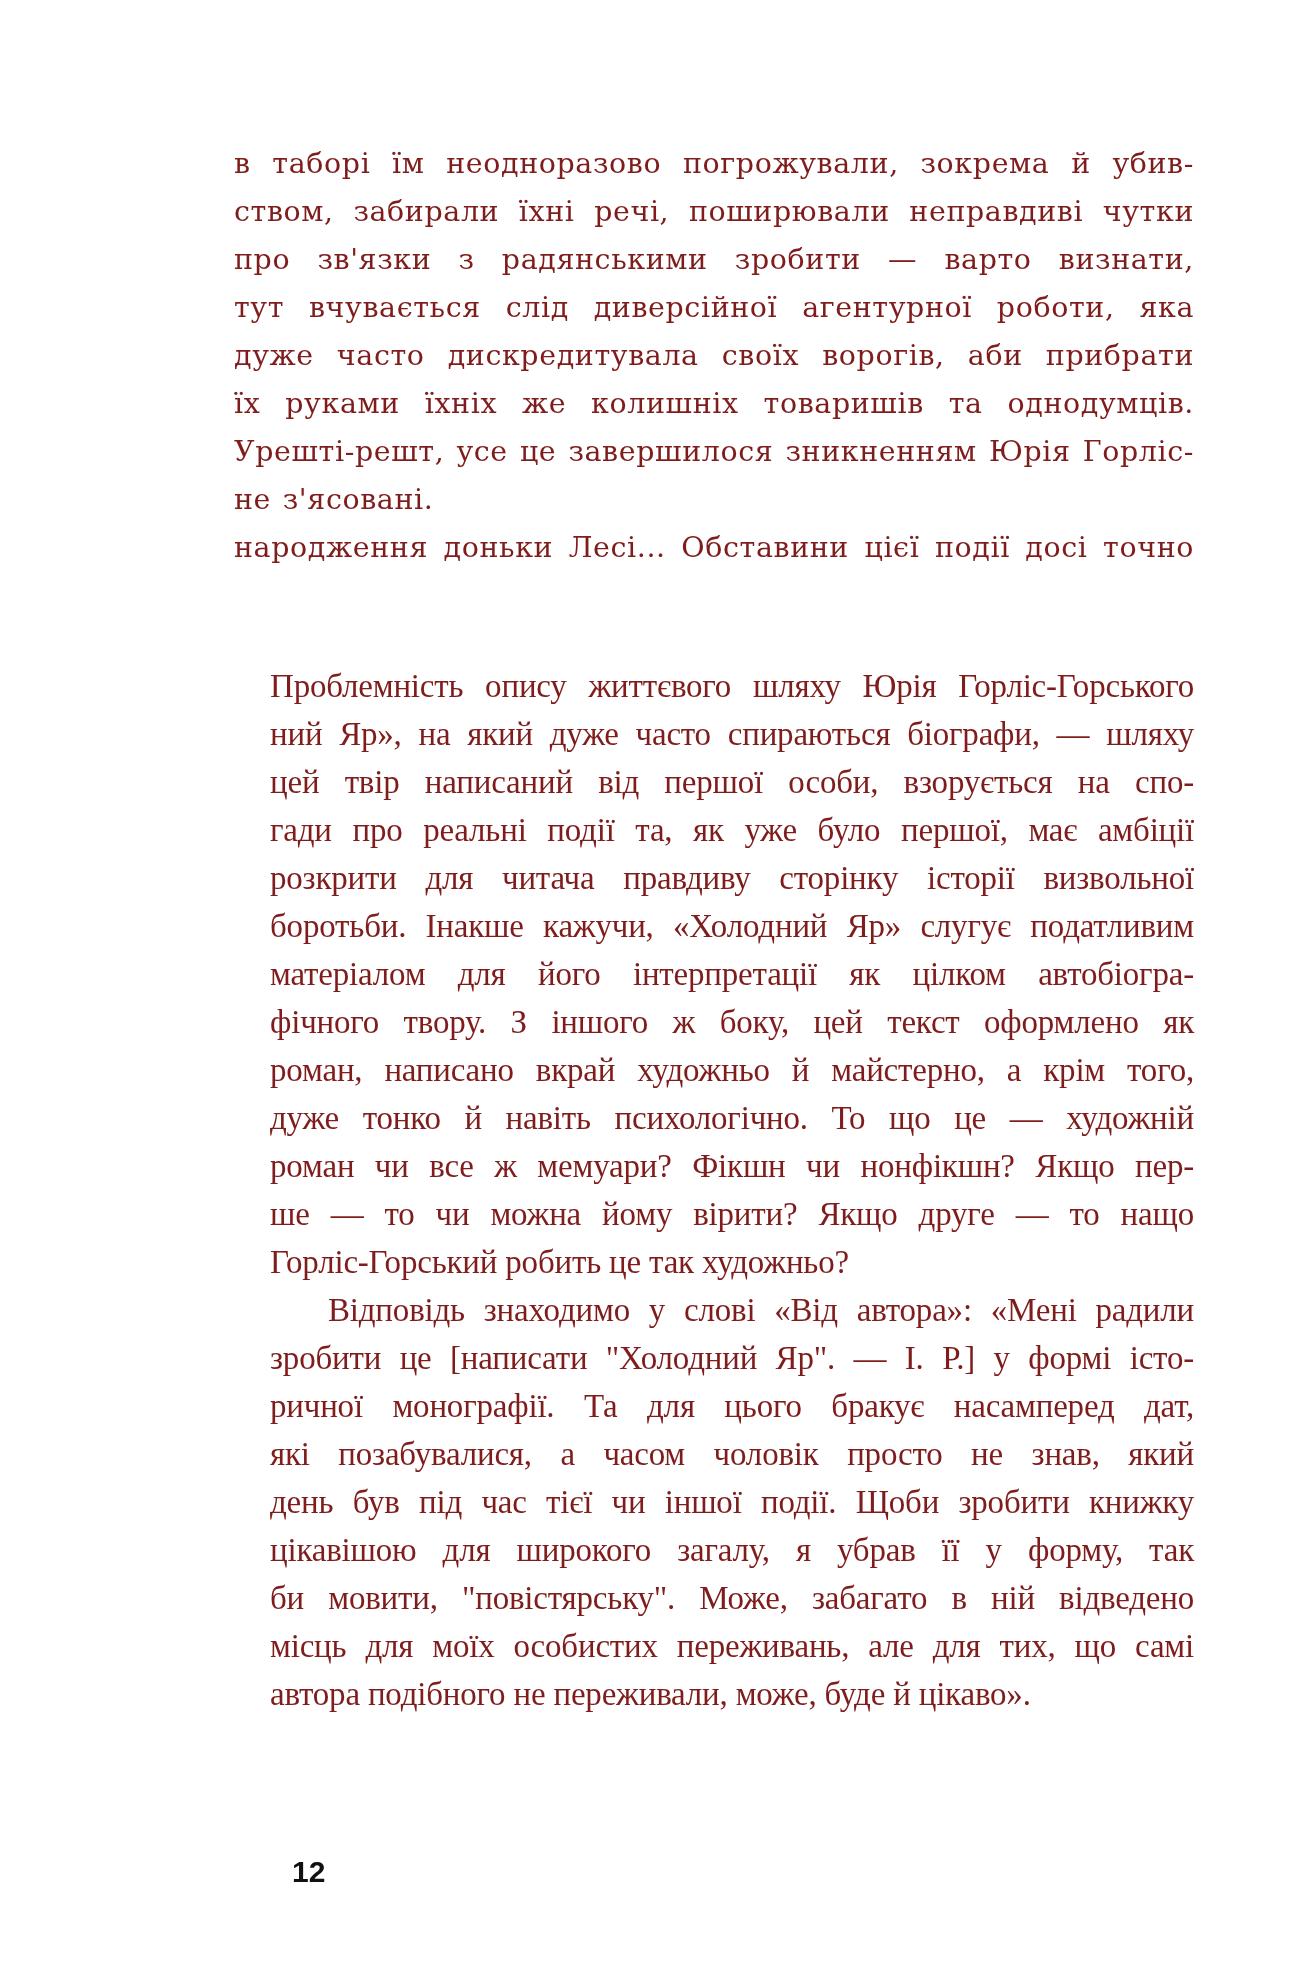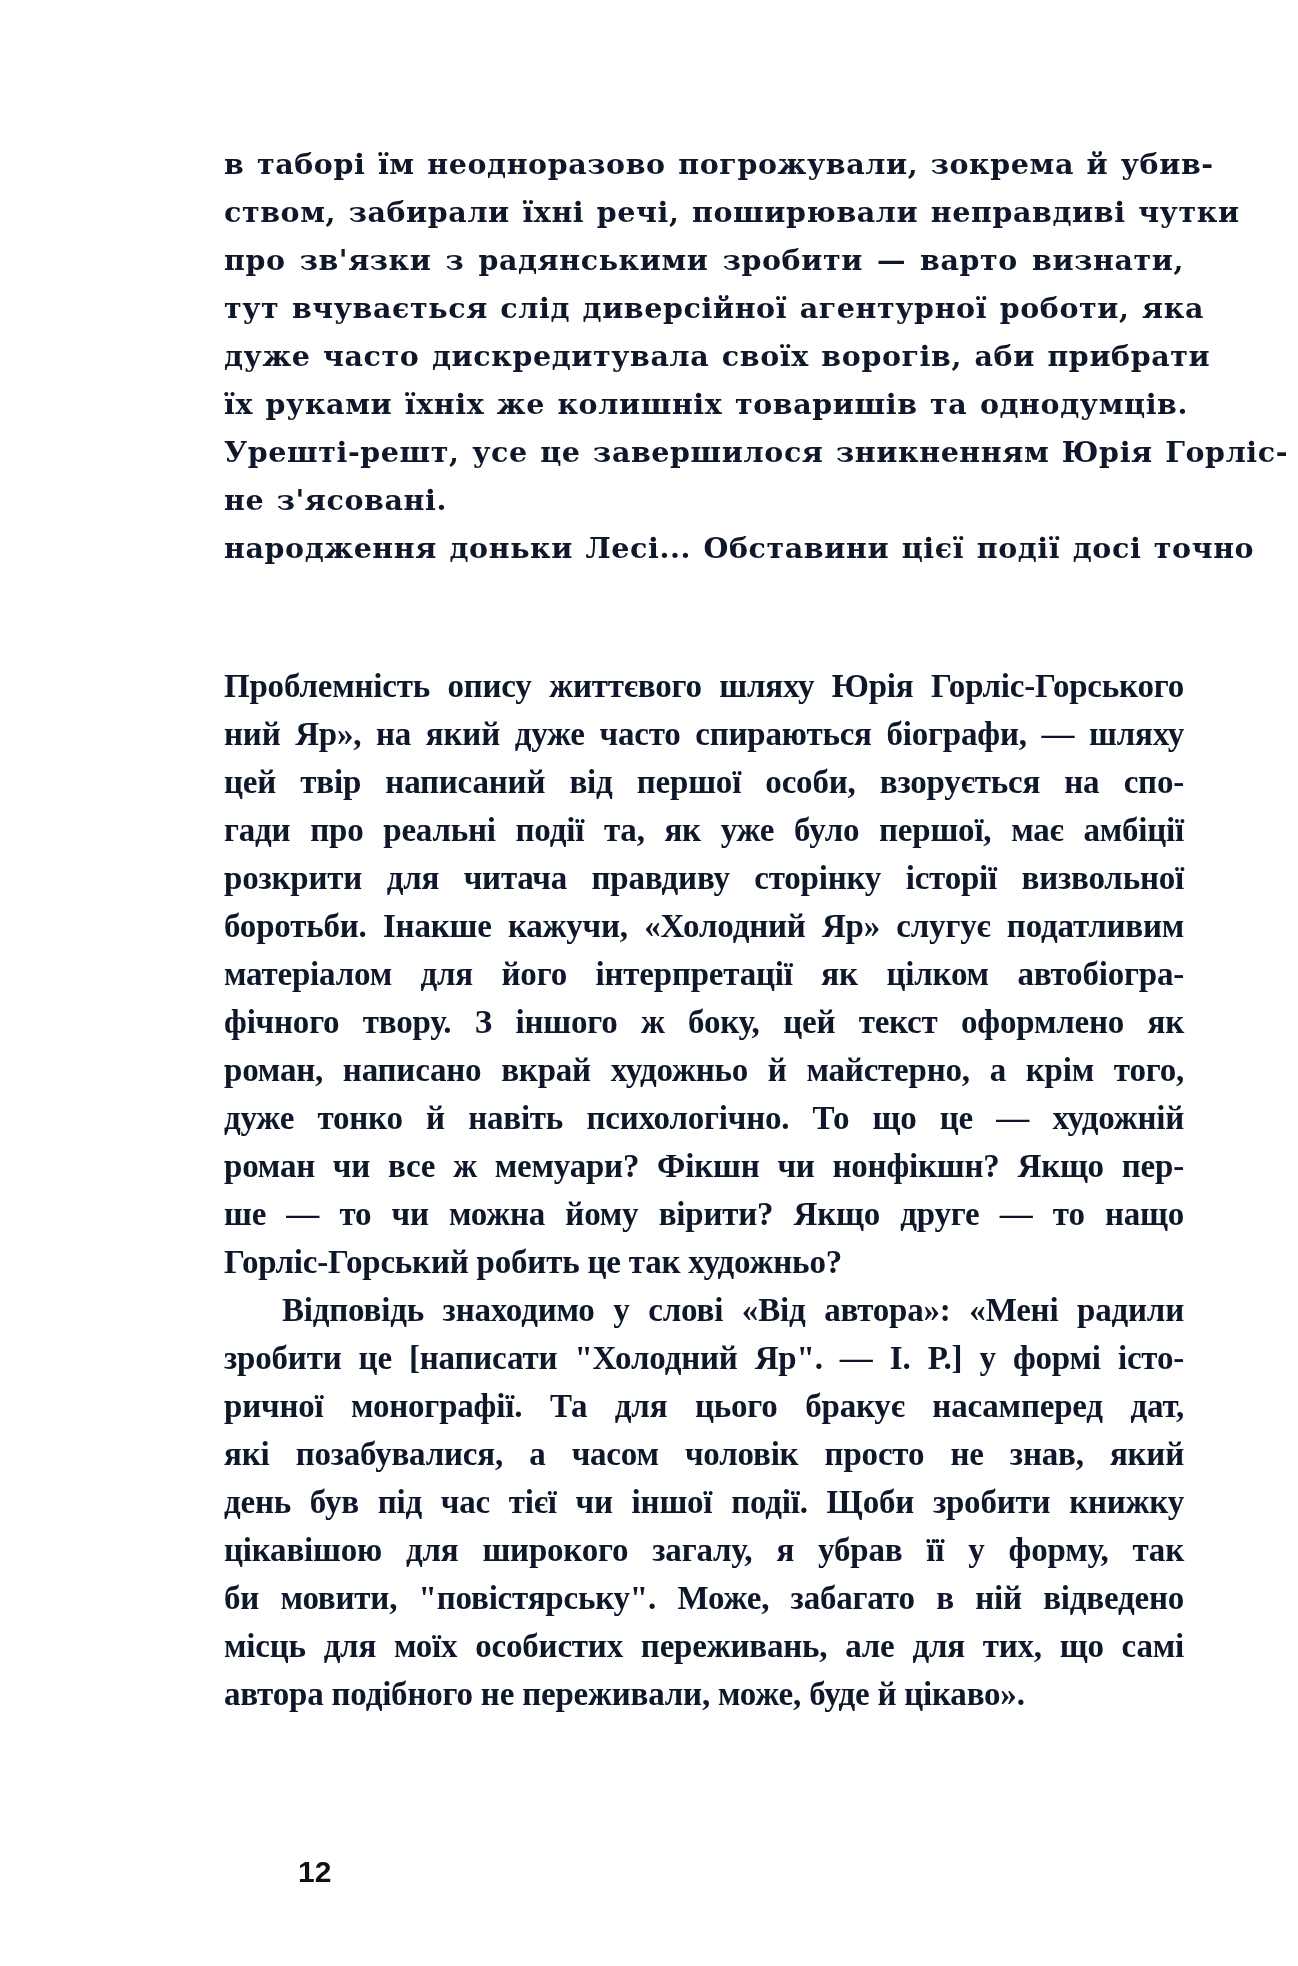--- a/index.html
+++ b/index.html
@@ -8,26 +8,25 @@
       background: #ffffff;
     }
     body {
       width: 1298px;
       height: 1966px;
       position: relative;
       overflow: hidden;
     }
     .page {
       position: absolute;
-      left: 224px;
+      left: 234px;
       top: 140px;
       width: 960px;
-      color: #0f172a;
+      color: #7f1d1d;
       font-family: "DejaVu Serif", "Liberation Serif", serif;
-      font-weight: bold;
     }
     .line {
       display: block;
       height: 48px;
       line-height: 48px;
       font-size: 30px;
       white-space: nowrap;
       text-align: justify;
       text-align-last: justify;
       letter-spacing: 0.2px;
@@ -41,33 +40,33 @@
     .block-a .line {
       font-family: "DejaVu Serif", serif;
       font-size: 28.5px;
       letter-spacing: 0.6px;
       word-spacing: 2px;
     }
     .block-b .line, .block-c .line {
       font-family: "Liberation Serif", "DejaVu Serif", serif;
       font-size: 33px;
       letter-spacing: -0.2px;
+      margin-left: 36px;
     }
     .gap {
       height: 90px;
     }
     .page-number {
       position: absolute;
       left: 292px;
       top: 1855px;
       font-family: "Liberation Sans", "DejaVu Sans", sans-serif;
       font-weight: bold;
       font-size: 30px;
       color: #111;
-      margin-left: 6px;
     }
   </style>
 </head>
 <body>
 
 <div class="page">
   <div class="block-a">
     <span class="line">в таборі їм неодноразово погрожували, зокрема й убив-</span>
     <span class="line">ством, забирали їхні речі, поширювали неправдиві чутки</span>
     <span class="line">про зв'язки з радянськими зробити — варто визнати,</span>

